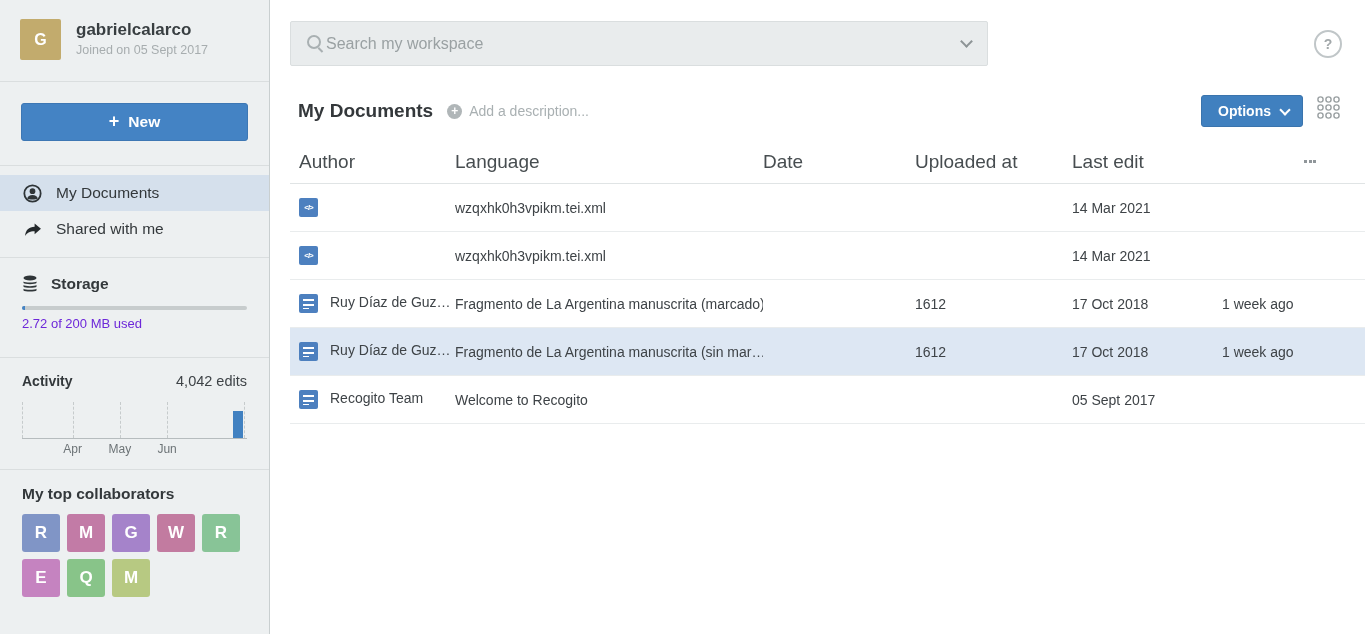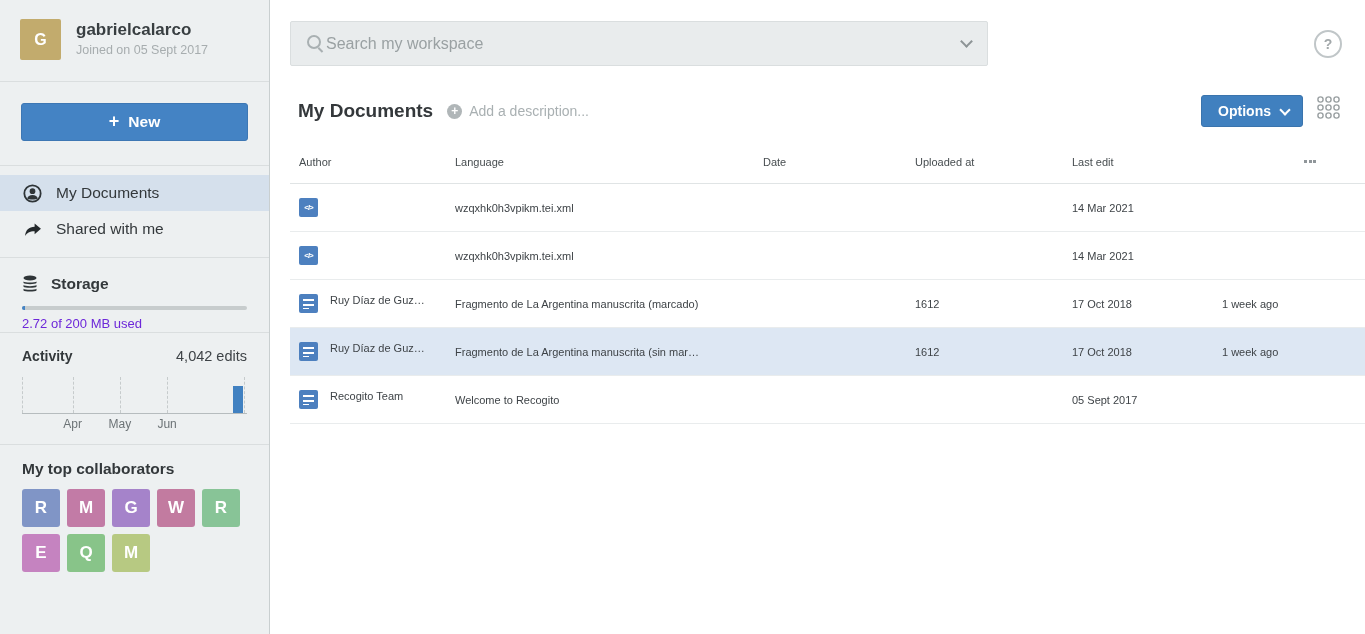--- a/index.html
+++ b/index.html
@@ -15,21 +15,21 @@
   .avatar{width:41px;height:41px;border-radius:2px;background:#c2ab6d;color:#fff;display:flex;align-items:center;justify-content:center;font-size:16px;font-weight:bold;flex:none;}
   .uname{font-size:17px;font-weight:bold;color:#383e41;line-height:1.25;}
   .joined{font-size:12.5px;color:#a7adaf;margin-top:3px;}
   .new-wrap{padding:21px 21px 24px;}
   .btn-new{width:100%;height:38px;background:#4483c4;border:1px solid #3d77b4;border-radius:3px;color:#fff;font-size:15.5px;font-weight:bold;display:flex;align-items:center;justify-content:center;gap:9px;cursor:pointer;font-family:inherit;}
   .plus{font-size:18px;font-weight:bold;line-height:1;position:relative;top:-1px;}
   .nav{padding:9px 0 10px;}
   .nav-item{height:36px;display:flex;align-items:center;gap:14px;padding-left:23px;font-size:15.5px;color:#33383b;cursor:pointer;}
   .nav-item.active{background:#d5e0ec;}
   .nav-item svg{flex:none;}
-  .storage{padding:17px 22px 1px;}
+  .storage{padding:17px 22px 26px;}
   .sec-head{display:flex;align-items:center;gap:13px;font-size:15.5px;font-weight:bold;color:#33383b;}
   .sbar{height:4px;background:#c7cccd;border-radius:2px;margin-top:13px;position:relative;overflow:hidden;}
   .sbar-fill{position:absolute;left:0;top:0;bottom:0;background:#4483c4;}
   .sused{font-size:13px;color:#6d28d9;margin-top:6px;}
   .activity{padding:15px 22px 10px;}
   .act-top{display:flex;align-items:baseline;justify-content:space-between;}
   .act-title{font-size:14px;font-weight:bold;color:#33383b;}
   .act-edits{font-size:14.5px;color:#3e4347;}
   .chart{position:relative;height:36px;margin-top:13px;border-bottom:1px solid #b6bcbe;}
   .tick{position:absolute;top:0;bottom:0;width:0;border-left:1px dashed #c6cbcc;}
@@ -54,22 +54,22 @@
   .page-title{font-size:19px;font-weight:bold;color:#34383b;}
   .add-desc{display:flex;align-items:center;gap:7px;margin-left:14px;color:#a9b0b2;font-size:14px;cursor:pointer;}
   .plus-circle{width:15px;height:15px;border-radius:50%;background:#b0b6b8;color:#fff;font-size:12px;font-weight:bold;display:flex;align-items:center;justify-content:center;line-height:1;}
   .right-tools{margin-left:auto;display:flex;align-items:flex-start;gap:13px;}
   .btn-options{height:32px;padding:0 13px 0 16px;background:#4080bf;border:1px solid #3a74ad;border-radius:3px;color:#fff;font-size:14px;font-weight:bold;display:flex;align-items:center;gap:10px;cursor:pointer;font-family:inherit;}
   .btn-options .chev{border-color:#fff;width:6px;height:6px;margin-top:-3px;}
   .grid-icon{cursor:pointer;display:block;}
   
   .table{margin:13px 0 0 19px;}
   .thead,.trow{display:grid;grid-template-columns:156px 308px 152px 157px 150px 110px 1fr;align-items:center;padding-left:9px;}
-  .thead{height:43px;border-bottom:1px solid #e0e4e5;color:#474d50;font-size:11px;}
-  .trow{height:47px;border-bottom:1px solid #e9eced;font-size:11px;color:#3e4347;cursor:pointer;}
+  .thead{height:43px;border-bottom:1px solid #e0e4e5;color:#474d50;font-size:19px;}
+  .trow{height:47px;border-bottom:1px solid #e9eced;font-size:14px;color:#3e4347;cursor:pointer;}
   .trow.selected{background:#dde7f3;}
   .author-cell{display:flex;gap:12px;min-width:0;}
   .cell{white-space:nowrap;overflow:hidden;}
   .doc-icon{position:relative;width:19px;height:19px;border-radius:2px;background:#4d80bf;flex:none;display:flex;align-items:center;justify-content:center;}
   .doc-icon.code::before{content:"</>";color:#fff;font-size:8px;font-weight:bold;letter-spacing:-1px;}
   .doc-icon.text::before{content:"";position:absolute;left:4px;right:4px;top:4.5px;height:8px;background:repeating-linear-gradient(180deg,#fff 0 1.8px,rgba(0,0,0,0) 1.8px 4.8px);}
   .doc-icon.text::after{content:"";position:absolute;left:4px;top:13.5px;width:6px;height:1.8px;background:#fff;}
   .dots-cell{display:flex;justify-content:flex-end;padding-right:16px;gap:1.5px;}
   .dot-sq{width:3px;height:3px;background:#90969a;}
 </style>

